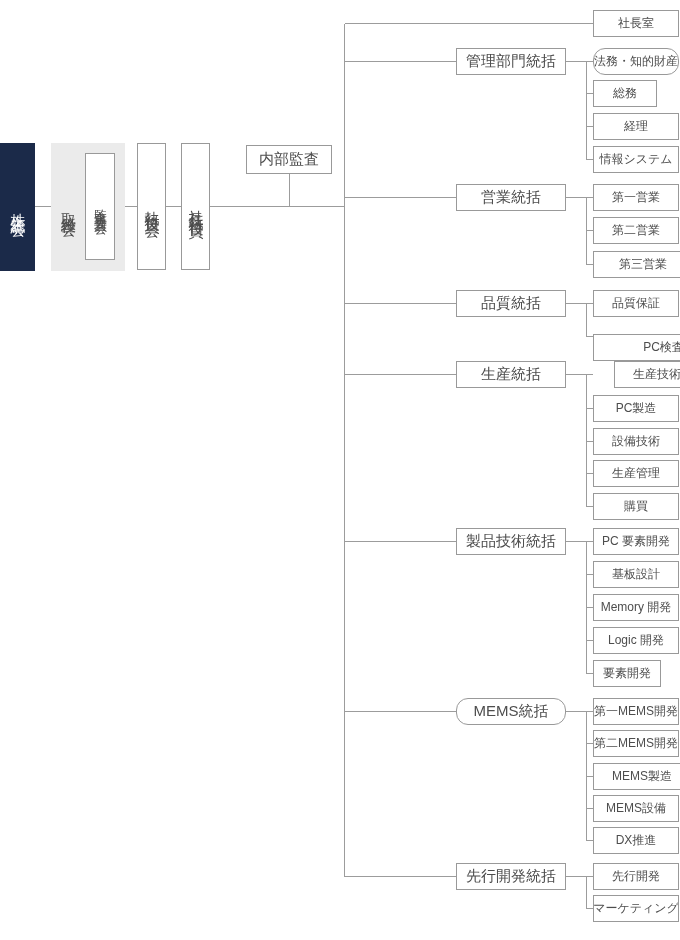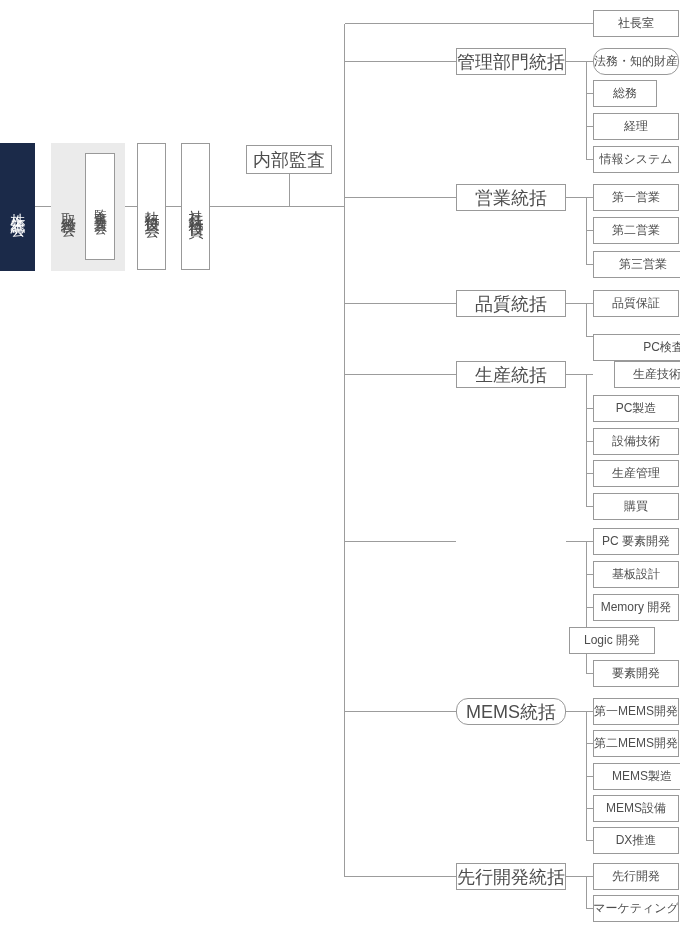--- a/index.html
+++ b/index.html
@@ -23,21 +23,21 @@
   .box {
     position: absolute;
     box-sizing: border-box;
     background: #ffffff;
     border: 1px solid var(--box_border);
     display: flex;
     align-items: center;
     justify-content: center;
     text-align: center;
   }
-  .hbox { height: 27px; font-size: 18px; white-space: nowrap; overflow: hidden; }
+  .hbox { height: 27px; font-size: 15px; white-space: nowrap; overflow: hidden; }
   .child { font-size: 12px; }
   .vbox {
     writing-mode: vertical-rl;
     text-orientation: upright;
     font-size: 15px;
     letter-spacing: 3px;
   }
   .navy { background: var(--navy); color: #ffffff; border: none; }
   .graywrap {
     position: absolute;
@@ -108,25 +108,26 @@
   <div class="box hbox child" style="left:593px;top:290px;width:86px;">品質保証</div>
   <div class="box hbox child" style="left:593px;top:334px;width:109px;padding-left:32px;">PC検査</div>
 
   <div class="box hbox" style="left:456px;top:361px;width:110px;">生産統括</div>
   <div class="box hbox child" style="left:614px;top:361px;width:86px;">生産技術</div>
   <div class="box hbox child" style="left:593px;top:395px;width:86px;">PC製造</div>
   <div class="box hbox child" style="left:593px;top:428px;width:86px;">設備技術</div>
   <div class="box hbox child" style="left:593px;top:460px;width:86px;">生産管理</div>
   <div class="box hbox child" style="left:593px;top:493px;width:86px;">購買</div>
 
+  <div class="box hbox" style="left:456px;top:528px;width:110px;">製品技術統括</div>
   <div class="box hbox child" style="left:593px;top:528px;width:86px;">PC 要素開発</div>
   <div class="box hbox child" style="left:593px;top:561px;width:86px;">基板設計</div>
   <div class="box hbox child" style="left:593px;top:594px;width:86px;">Memory 開発</div>
-  <div class="box hbox child" style="left:569px;top:627px;width:86px;">Logic 開発</div>
-  <div class="box hbox child" style="left:593px;top:660px;width:86px;">要素開発</div>
+  <div class="box hbox child" style="left:593px;top:627px;width:86px;">Logic 開発</div>
+  <div class="box hbox child" style="left:593px;top:660px;width:68px;">要素開発</div>
 
   <div class="box hbox" style="left:456px;top:698px;width:110px;border-radius:12px;">MEMS統括</div>
   <div class="box hbox child" style="left:593px;top:698px;width:86px;">第一MEMS開発</div>
   <div class="box hbox child" style="left:593px;top:730px;width:86px;">第二MEMS開発</div>
   <div class="box hbox child" style="left:593px;top:763px;width:98px;">MEMS製造</div>
   <div class="box hbox child" style="left:593px;top:795px;width:86px;">MEMS設備</div>
   <div class="box hbox child" style="left:593px;top:827px;width:86px;">DX推進</div>
 
   <div class="box hbox" style="left:456px;top:863px;width:110px;">先行開発統括</div>
   <div class="box hbox child" style="left:593px;top:863px;width:86px;">先行開発</div>

